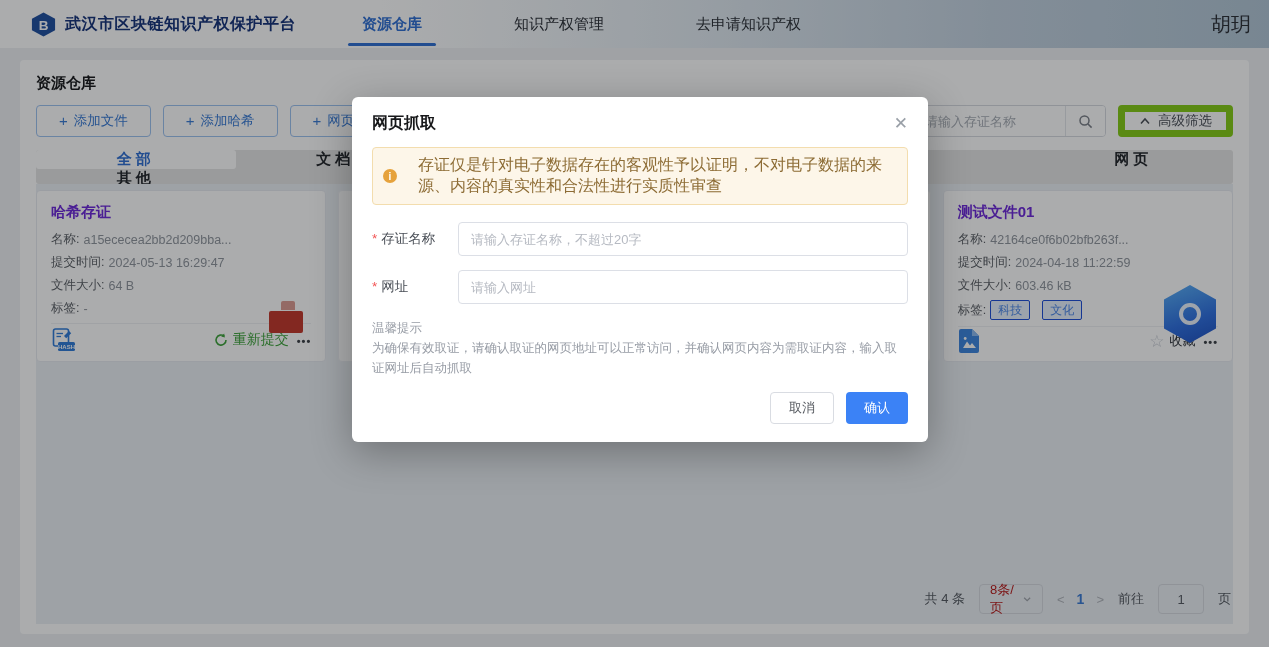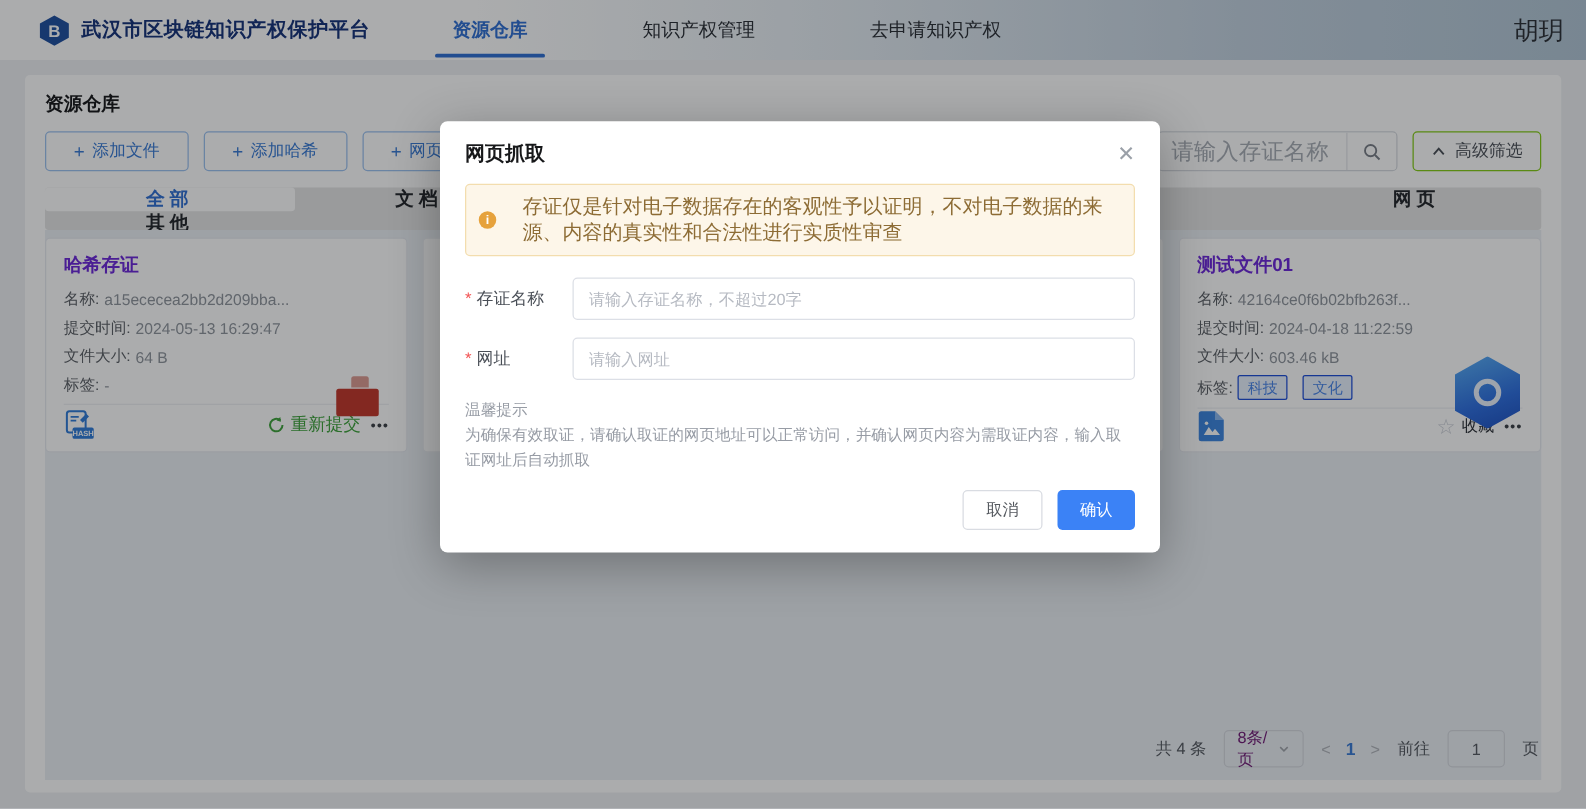--- a/index.html
+++ b/index.html
@@ -31,25 +31,25 @@
   .panel-title { font-size:15px; font-weight:bold; color:#17181a; }
 
   .toolbar { display:flex; align-items:center; margin-top:12px; }
   .btn-add { height:32px; padding:0 22px; border:1px solid #9dc2f0; color:#3a7bd5; background:#fff;
     border-radius:4px; font-size:13.5px; margin-right:12px; display:inline-flex; align-items:center;
     gap:6px; cursor:pointer; white-space:nowrap; }
   .plus-icon::before { content:"+"; font-size:15px; line-height:1; }
   .toolbar-right { margin-left:auto; display:flex; align-items:center; }
   .search-group { display:flex; height:32px; border:1px solid #d6dae0; border-radius:4px;
     overflow:hidden; background:#fff; }
-  .search-input { border:none; outline:none; width:150px; padding:0 10px; font-size:18px; color:#be185d; }
+  .search-input { border:none; outline:none; width:150px; padding:0 10px; font-size:13px; color:#be185d; }
   .search-input::placeholder { color:#a8adb5; }
   .search-btn { width:40px; border:none; border-left:1px solid #e3e6ea; background:#fff;
     display:flex; align-items:center; justify-content:center; cursor:pointer; }
-  .btn-filter { height:32px; margin-left:12px; padding:14px 14px; border:1px solid #84cc16; background:#fff;
+  .btn-filter { height:32px; margin-left:12px; padding:4px 14px; border:7px solid #84cc16; background:#fff;
     border-radius:4px; font-size:13.5px; color:#4a4f57; display:inline-flex; align-items:center;
     gap:7px; cursor:pointer; }
 
   .tabs { display:grid; grid-template-columns:repeat(6,1fr); margin-top:13px; height:34px;
     background:#e5e5e5; border-radius:3px; }
   .tab { display:flex; align-items:center; justify-content:center; font-size:15px; font-weight:bold;
     color:#23262b; letter-spacing:4px; cursor:pointer; }
   .tab.active { background:#fff; color:#2f6fd3; border-radius:3px; }
 
   .list { flex:1; background:#ecf0f5; margin-top:0; padding:6px 0 0; display:flex; flex-direction:column; }
@@ -79,21 +79,21 @@
     background:linear-gradient(160deg,#5ab0f7 0%,#2e6fe0 60%,#1e4fc0 100%); }
   .hex-badge::after { content:""; position:absolute; width:14px; height:14px;
     border:4px solid rgba(255,255,255,.9); border-radius:50%; top:50%; left:50%;
     transform:translate(-50%,-50%); }
 
   
   .pager { margin-top:auto; display:flex; align-items:center; justify-content:flex-end; gap:14px;
     padding:0 2px 10px; font-size:13px; color:#555a61; }
   .select { width:64px; height:30px; border:1px solid #d6dae0; border-radius:4px;
     display:flex; align-items:center; justify-content:space-between; padding:0 10px;
-    color:#701a75; cursor:pointer; }
+    color:#b91c1c; cursor:pointer; }
   .page-arrows { display:flex; align-items:center; gap:12px; }
   .arrow-prev::before { content:"<"; color:#b0b4ba; font-size:13px; }
   .arrow-next::before { content:">"; color:#b0b4ba; font-size:13px; }
   .arrow-prev,.arrow-next { cursor:pointer; }
   .page-num { color:#3a7bd5; font-weight:bold; font-size:14px; cursor:pointer; }
   .goto-input { width:46px; height:30px; border:1px solid #d6dae0; border-radius:4px;
     text-align:center; background:transparent; font-size:13px; color:#555a61; outline:none; }
 
   
   .overlay { position:absolute; inset:0; background:rgba(8,11,16,0.34); z-index:20; }

